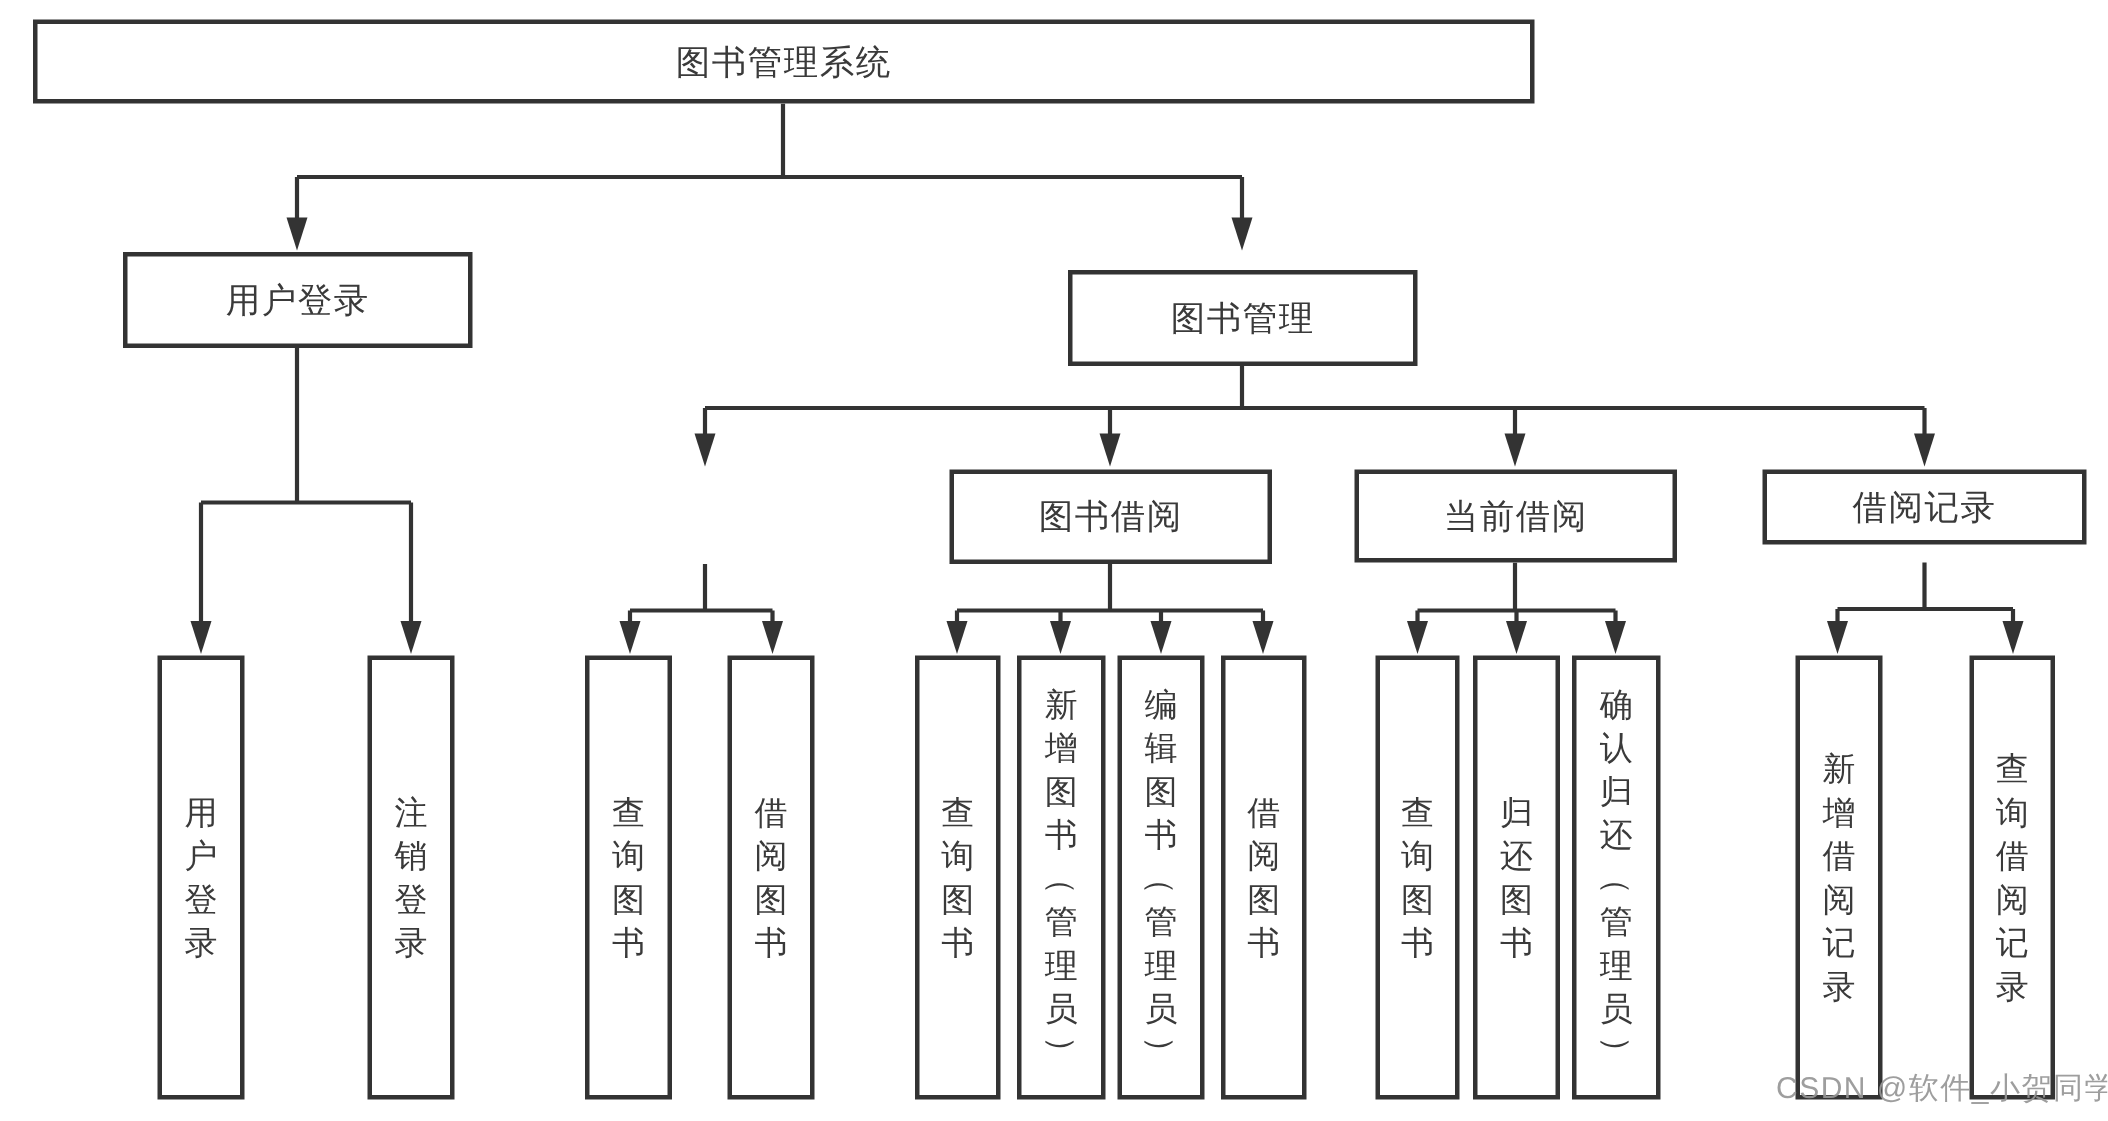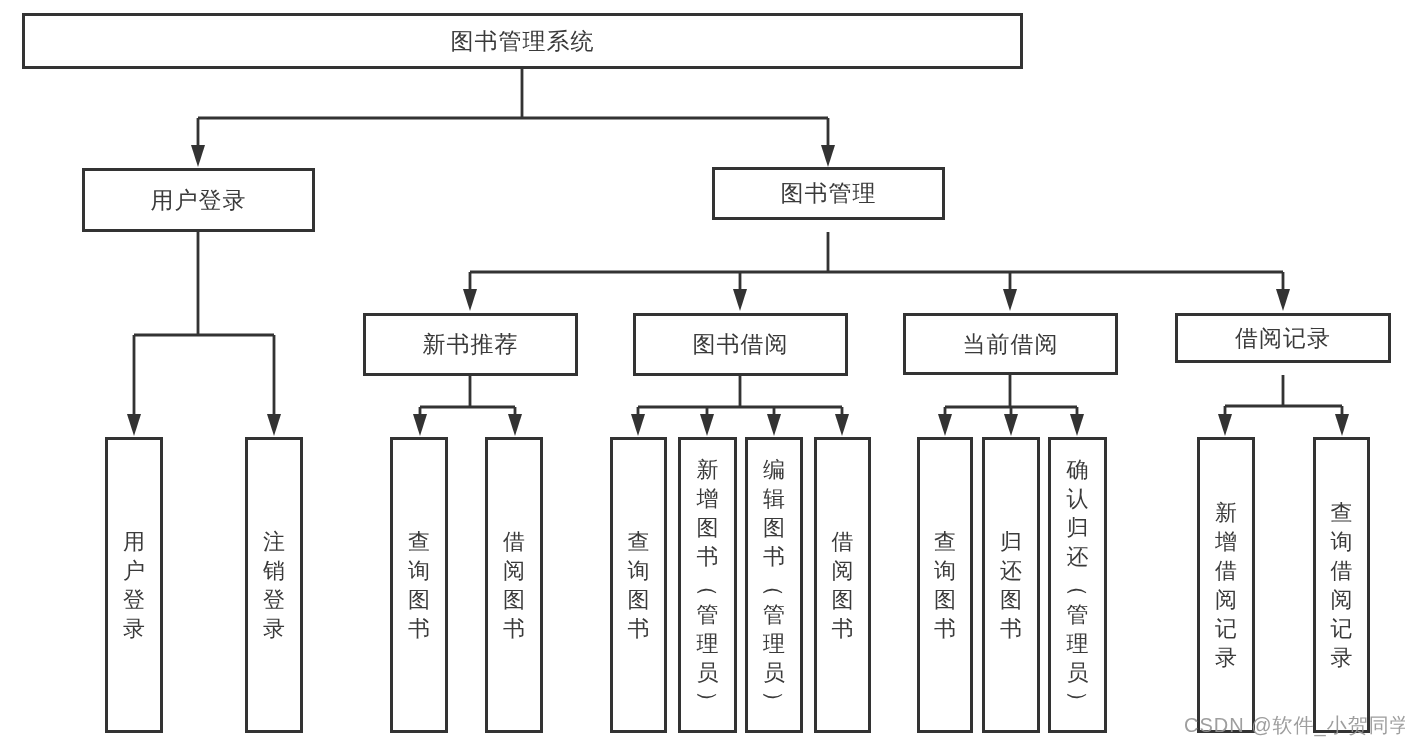--- a/index.html
+++ b/index.html
@@ -96,27 +96,24 @@
     </g>
   </svg>
 
   <div class="node h" style="left:82px; top:168px; width:233px; height:64px">
     <span class="lbl">用户登录</span>
   </div>
 
   <div class="node h" style="left:22px; top:13px; width:1001px; height:56px">
     <span class="lbl">图书管理系统</span>
   </div>
-  <div class="node h" style="left:712px; top:167px; width:233px; height:53px">
+  <div class="node h" style="left:712px; top:180px; width:233px; height:64px">
     <span class="lbl">图书管理</span>
   </div>
 
-  <div class="node h" style="left:363px; top:313px; width:215px; height:63px">
-    <span class="lbl">新书推荐</span>
-  </div>
   <div class="node h" style="left:903px; top:313px; width:215px; height:62px">
     <span class="lbl">当前借阅</span>
   </div>
   <div class="node h" style="left:633px; top:313px; width:215px; height:63px">
     <span class="lbl">图书借阅</span>
   </div>
   <div class="node h" style="left:1175px; top:313px; width:216px; height:50px">
     <span class="lbl">借阅记录</span>
   </div>
 

